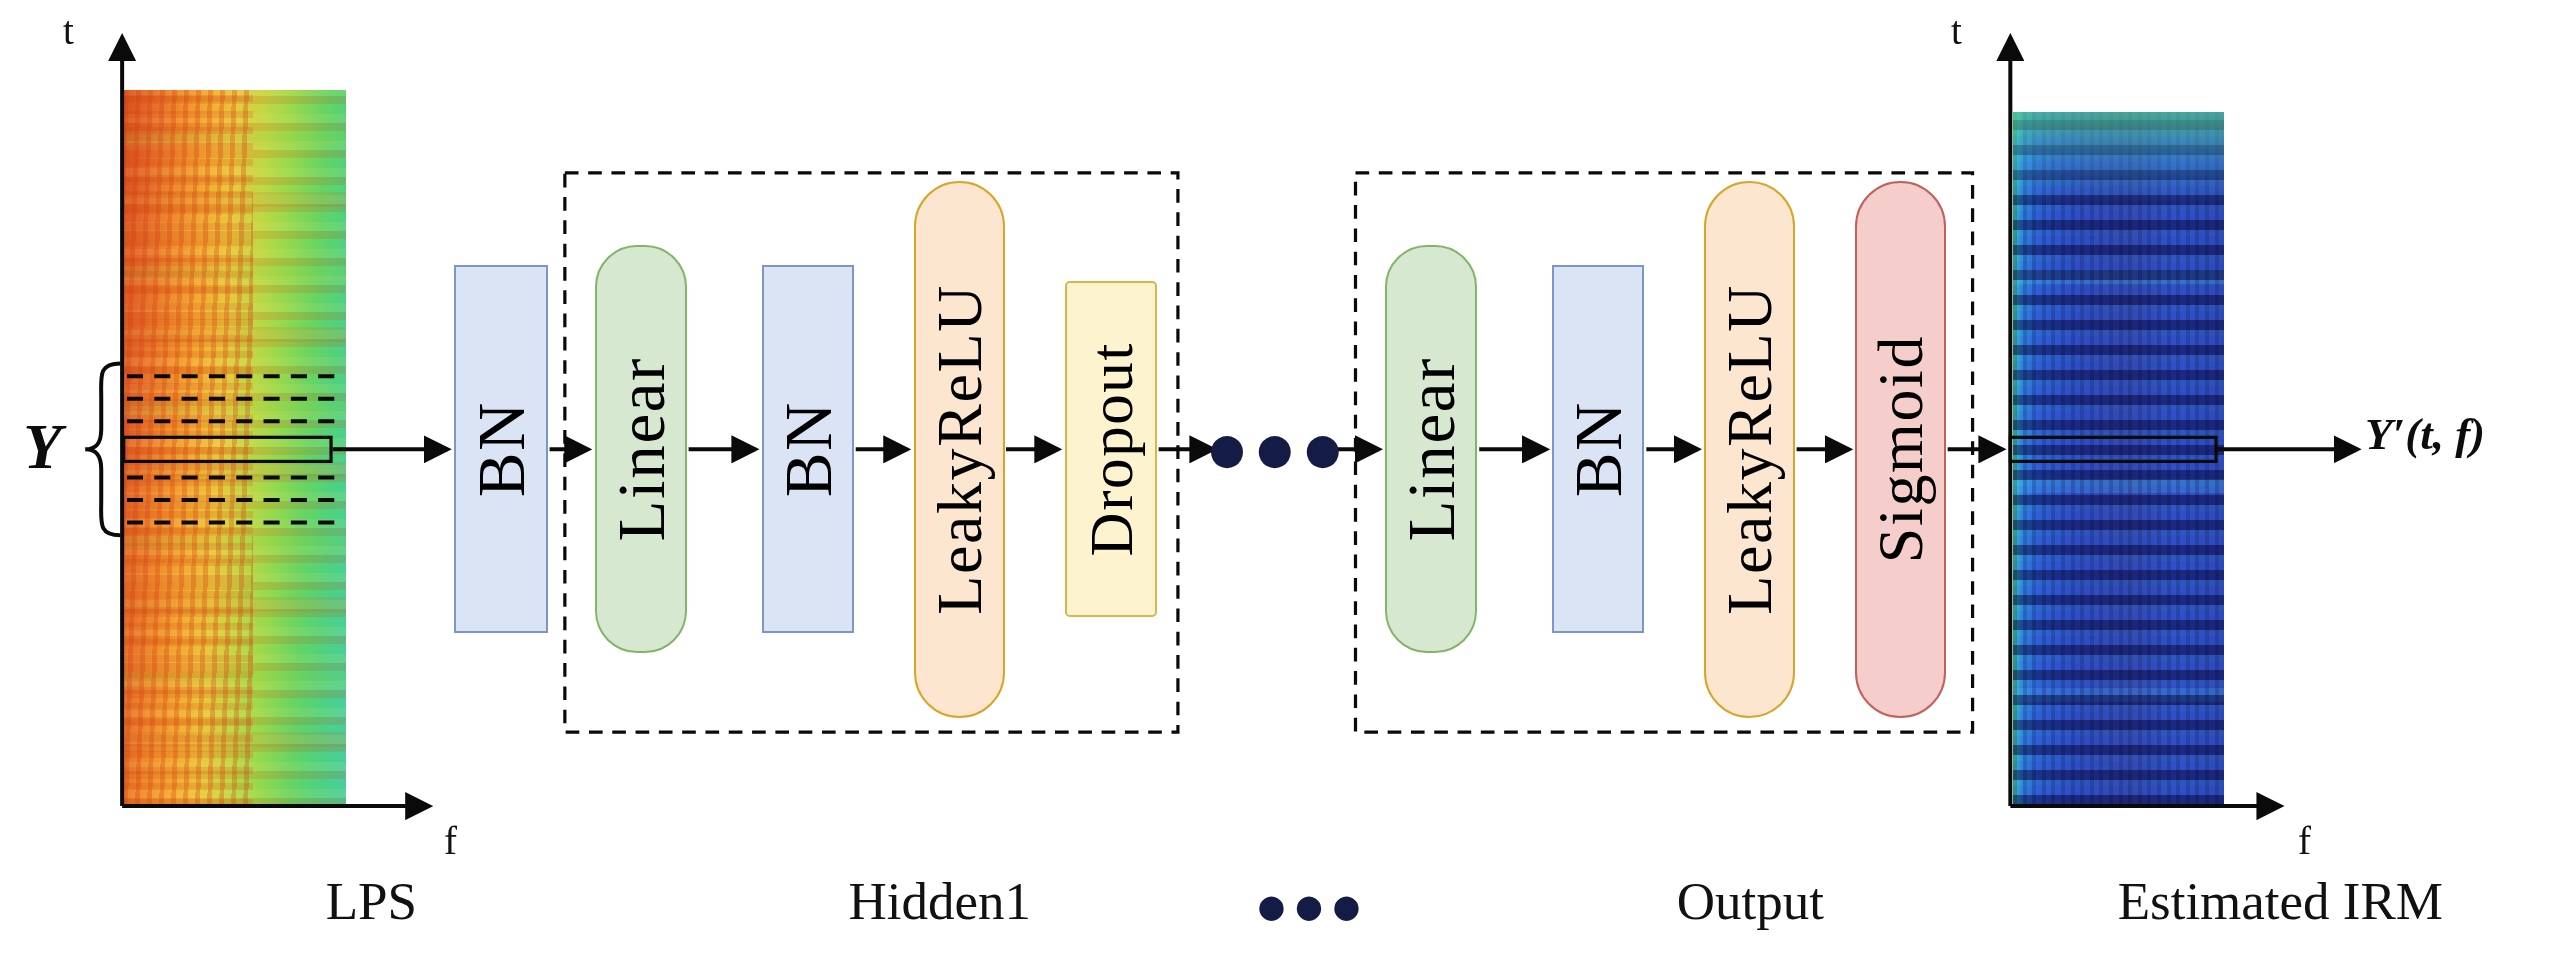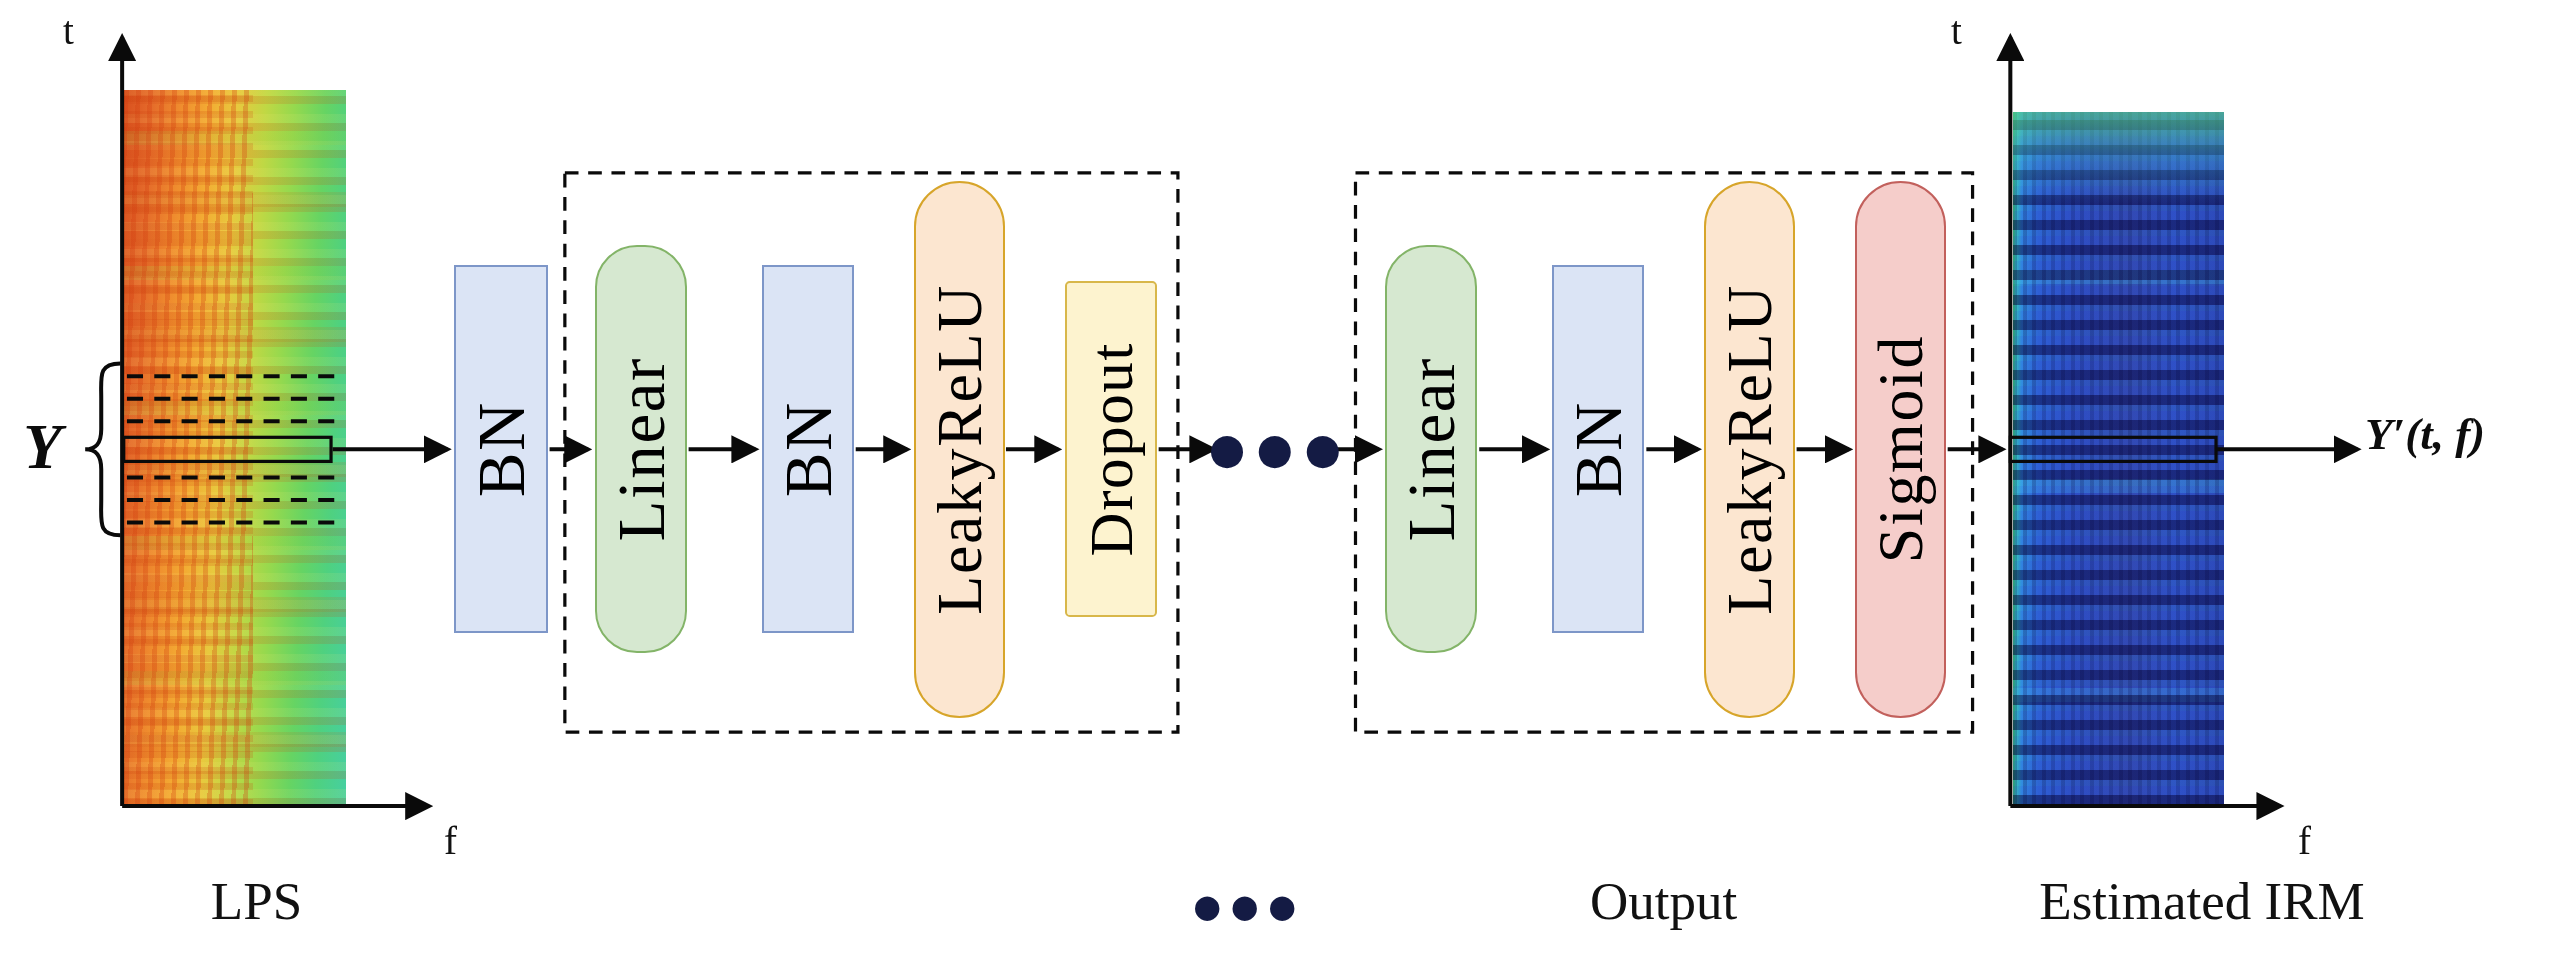--- a/index.html
+++ b/index.html
@@ -29,21 +29,21 @@
   
   .block{position:absolute;display:flex;align-items:center;justify-content:center;box-sizing:border-box;}
   .vlabel{writing-mode:vertical-rl;transform:rotate(180deg);font-size:67px;color:#000;letter-spacing:1.6px;line-height:1;}
   .bn{background:var(--bn-fill);border:2.4px solid var(--bn-border);}
   .linear{background:var(--linear-fill);border:2.4px solid var(--linear-border);border-radius:42px;}
   .relu{background:var(--relu-fill);border:2.8px solid var(--relu-border);border-radius:48px;}
   .dropout{background:var(--dropout-fill);border:2.4px solid var(--dropout-border);border-radius:4.8px;}
   .sigmoid{background:var(--sigmoid-fill);border:2.8px solid var(--sigmoid-border);border-radius:48px;}
   
   .axis-label{position:absolute;font-size:39px;color:#111;}
-  .caption{position:absolute;top:868px;height:67px;font-size:53px;color:#111;text-align:center;line-height:67px;}
+  .caption{position:absolute;top:868px;height:67px;font-size:53px;color:#111;text-align:right;line-height:67px;}
   .math{font-style:italic;font-weight:600;color:#0c0c0c;}
   .dots-flow{position:absolute;left:1206px;top:420px;width:149px;height:58px;line-height:58px;text-align:center;
              font-size:42px;letter-spacing:11.2px;color:var(--dots);font-family:"DejaVu Sans",sans-serif;}
   .dots-caption{font-size:32px;letter-spacing:9.6px;color:var(--dots);font-family:"DejaVu Sans",sans-serif;}
   
   svg.layer{position:absolute;left:0;top:0;}
   .ln{stroke:var(--line);fill:none;}
   .arrhead{fill:var(--line);}
 </style>
 </head>
@@ -137,18 +137,19 @@
     <span class="vlabel">BN</span>
   </div>
   <div class="block relu" style="left:1704px;top:181px;width:91px;height:537px;">
     <span class="vlabel" style="font-size:64px;">LeakyReLU</span>
   </div>
   <div class="block sigmoid" style="left:1855px;top:181px;width:91px;height:537px;">
     <span class="vlabel" style="font-size:64px;">Sigmoid</span>
   </div>
 
   <div class="caption" style="left:96px;width:321px;">LPS</div>
+  <div class="caption" style="left:710px;width:321px;">Hidden1</div>
   <div class="caption dots-caption" style="left:1129px;width:241px;top:873px;">●●●</div>
   <div class="caption" style="left:1961px;width:482px;">Estimated IRM</div>
   <div class="caption" style="left:1503px;width:321px;">Output</div>
 
 </div>
 
 
 </body></html>

